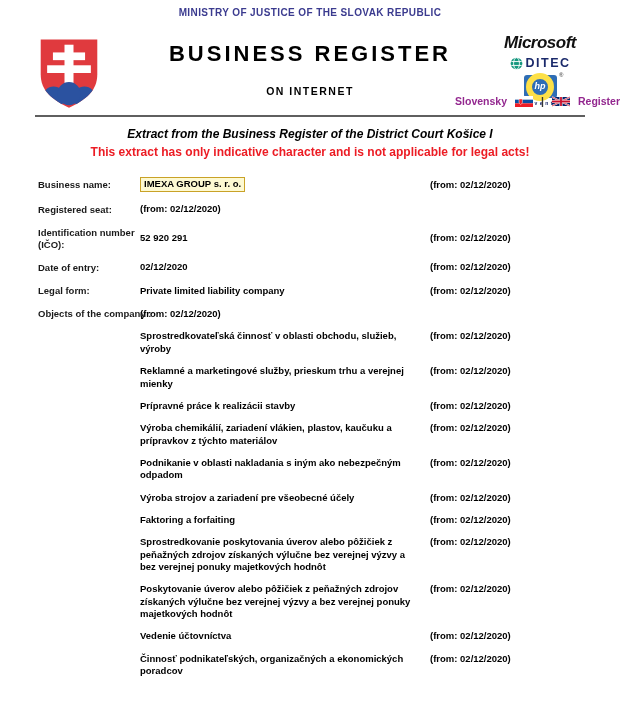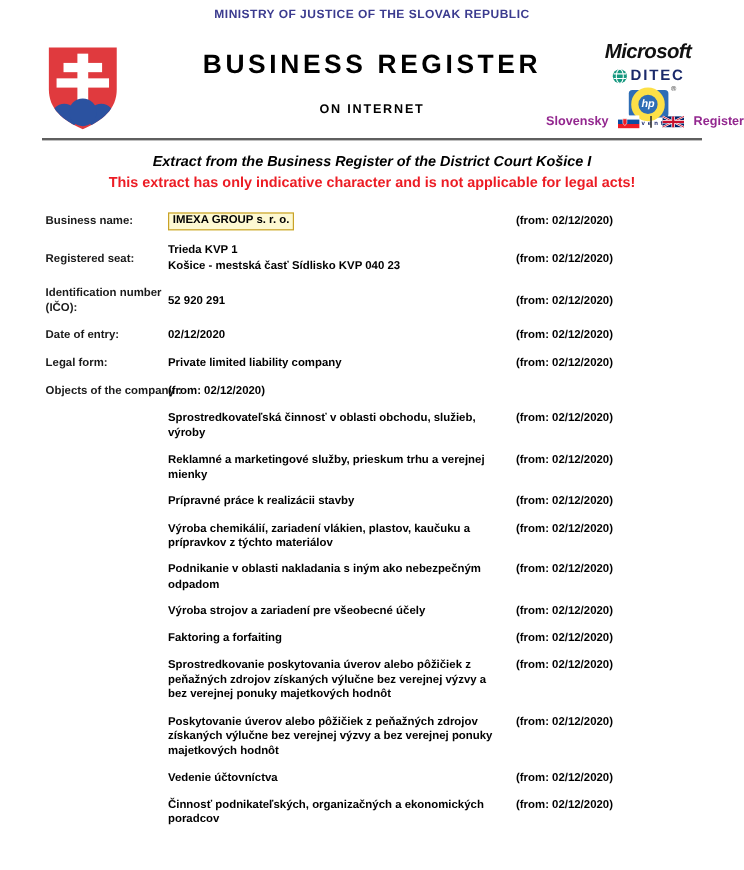--- a/index.html
+++ b/index.html
@@ -164,24 +164,20 @@
     <div class="frow">
       <div class="flabel">Business name:</div>
       <div class="fvalue">
         <span class="hl">IMEXA GROUP s. r. o.</span>
       </div>
       <div class="ffrom">(from: 02/12/2020)</div>
     </div>
 
     <div class="frow">
       <div class="flabel">Registered seat:</div>
-      <div class="fvalue">
-        <div>Trieda KVP 1</div>
-        <div>Košice - mestská časť Sídlisko KVP 040 23</div>
-      </div>
       <div class="ffrom">(from: 02/12/2020)</div>
     </div>
 
     <div class="frow">
       <div class="flabel">Identification number (IČO):</div>
       <div class="fvalue">52 920 291</div>
       <div class="ffrom">(from: 02/12/2020)</div>
     </div>
 
     <div class="frow">

